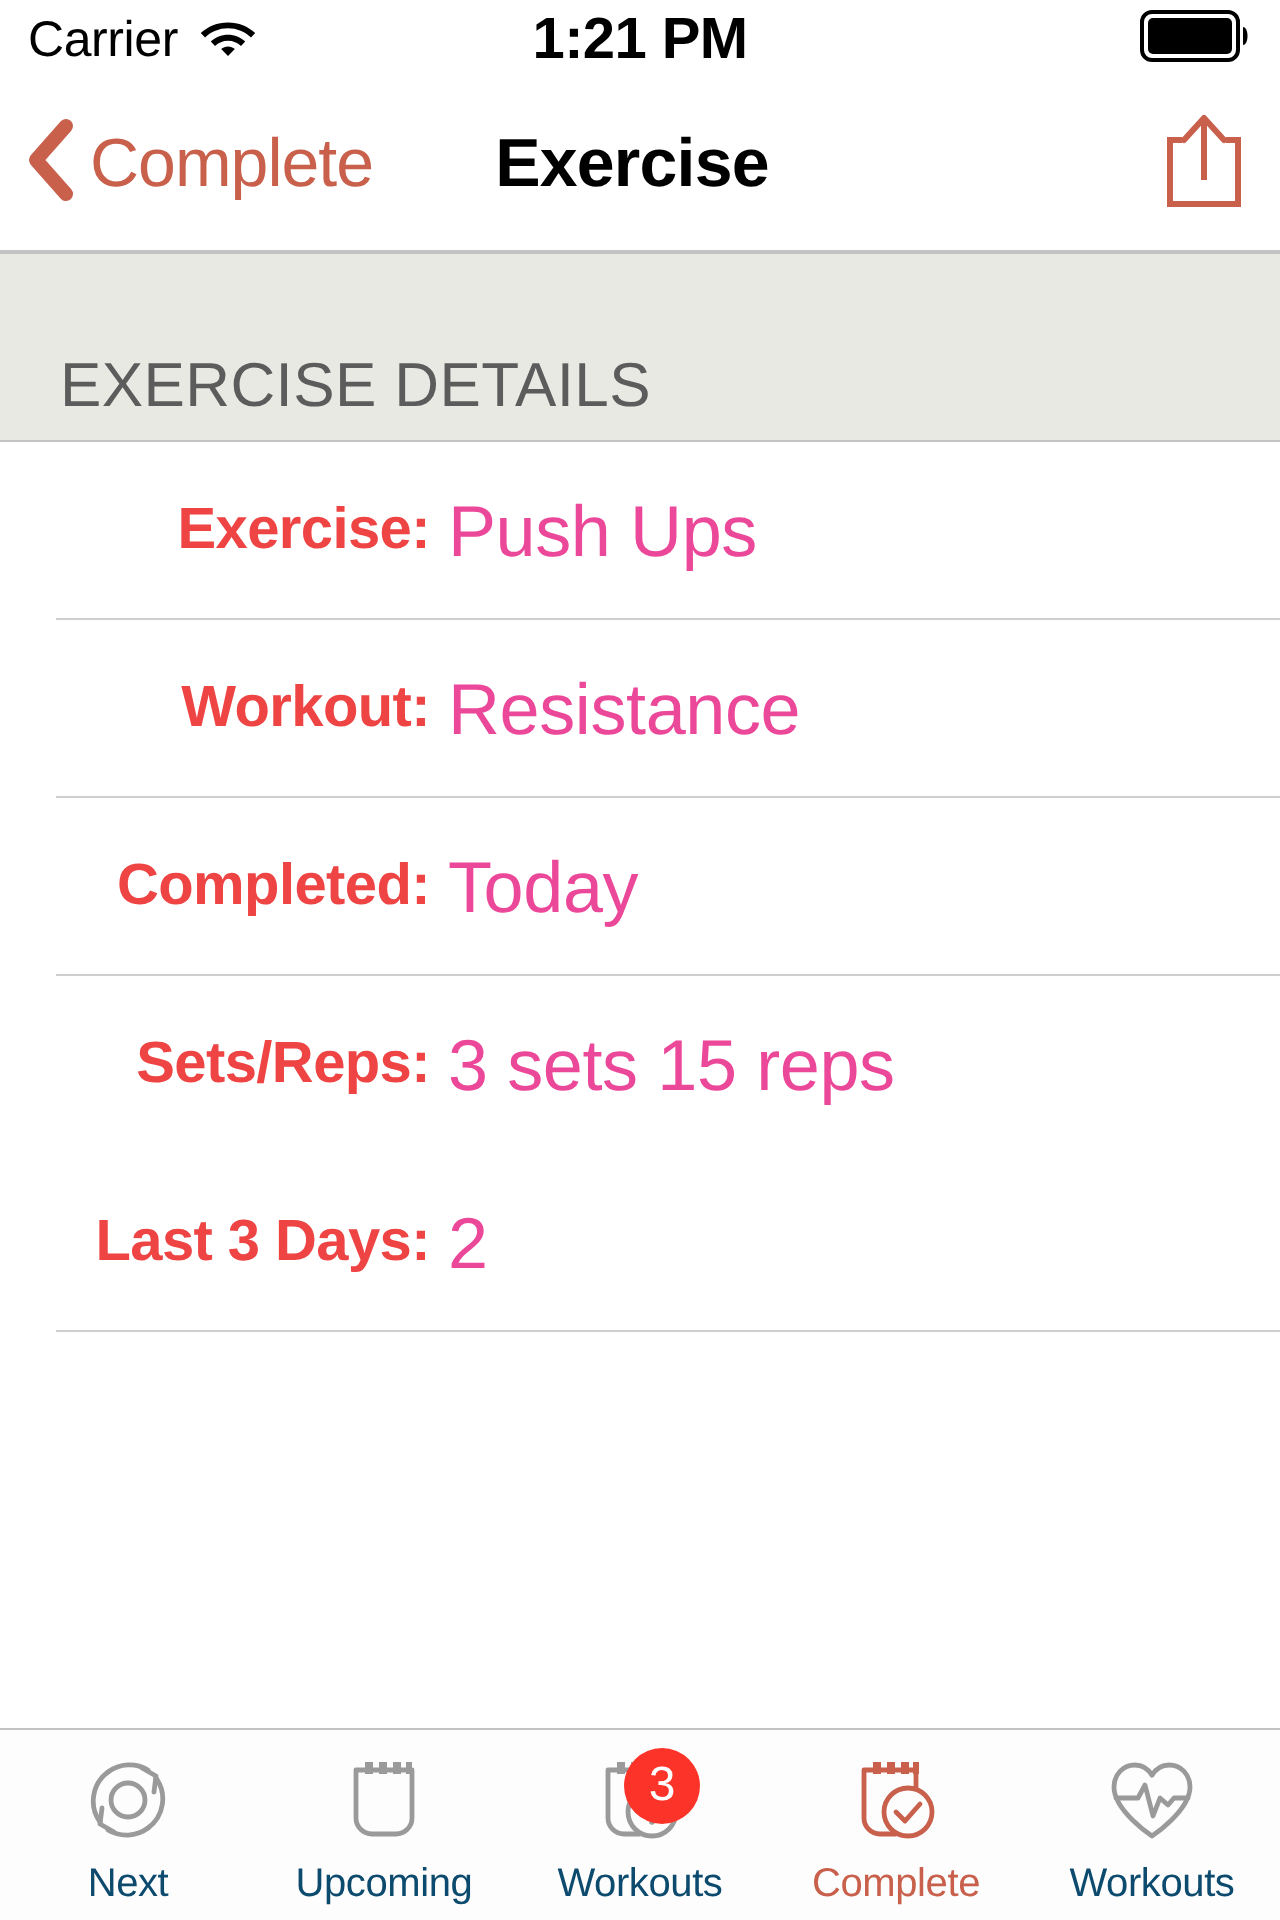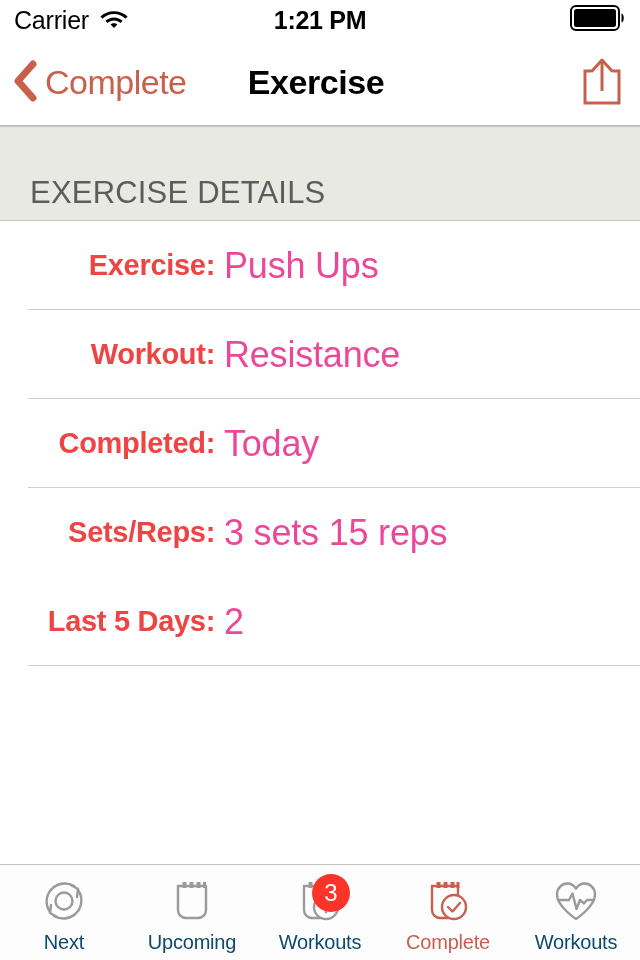--- a/index.html
+++ b/index.html
@@ -14,21 +14,21 @@
 
   
   .statusbar {
     height:40px; flex:0 0 40px; background:#fff;
     display:flex; align-items:center; position:relative; padding:0 14px;
   }
   .sb-left { display:flex; align-items:center; gap:10px; }
   .sb-carrier { font-size:25px; color:#000; letter-spacing:-0.2px; }
   .sb-time {
     position:absolute; left:0; right:0; text-align:center;
-    font-size:25px; font-weight:bold; color:#000; letter-spacing:-0.3px;
+    font-size:29px; font-weight:bold; color:#000; letter-spacing:-0.3px;
   }
   .sb-right { margin-left:auto; display:flex; align-items:center; position:relative; z-index:2; }
 
   
   .navbar {
     height:86px; flex:0 0 86px; background:#fff;
     display:flex; align-items:center; position:relative;
     border-bottom:1px solid #c3c3c3; padding:0 16px 0 12px;
   }
   .nav-back { display:flex; align-items:center; gap:7px; cursor:pointer; z-index:2; }
@@ -159,21 +159,21 @@
       <span class="row-label">Completed:</span>
       <span class="row-value">Today</span>
     </div>
     <div class="row last">
       <span class="row-label">Sets/Reps:</span>
       <span class="row-value">3 sets 15 reps</span>
     </div>
 
 
     <div class="row">
-      <span class="row-label">Last 5 Days:</span>
+      <span class="row-label">Last 3 Days:</span>
       <span class="row-value">2</span>
     </div>
 
   </div>
 
   <div class="tabbar">
 
     <div class="tab">
       <div class="tab-icon">
         <span>

